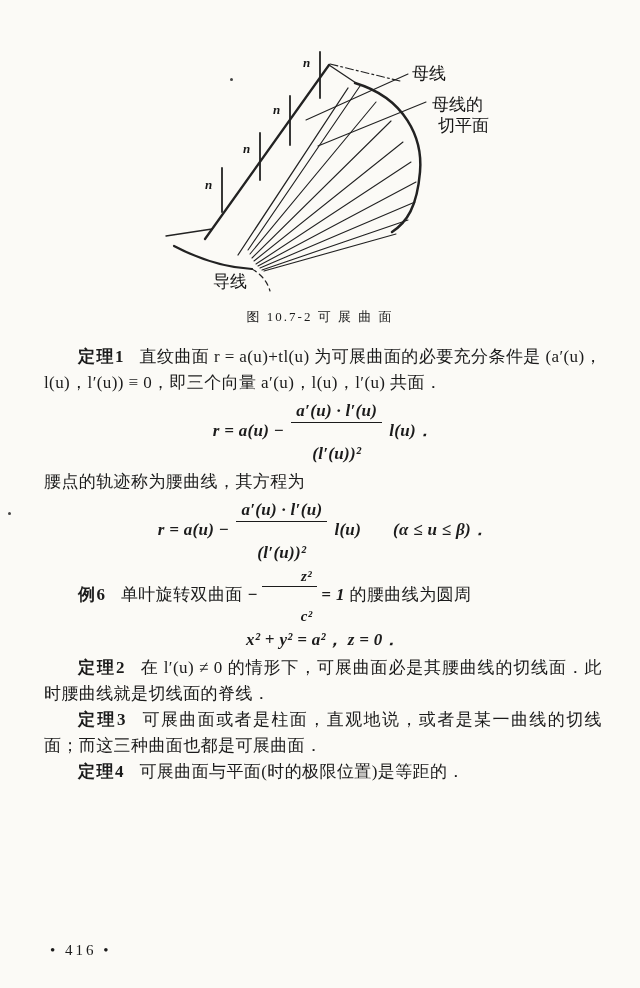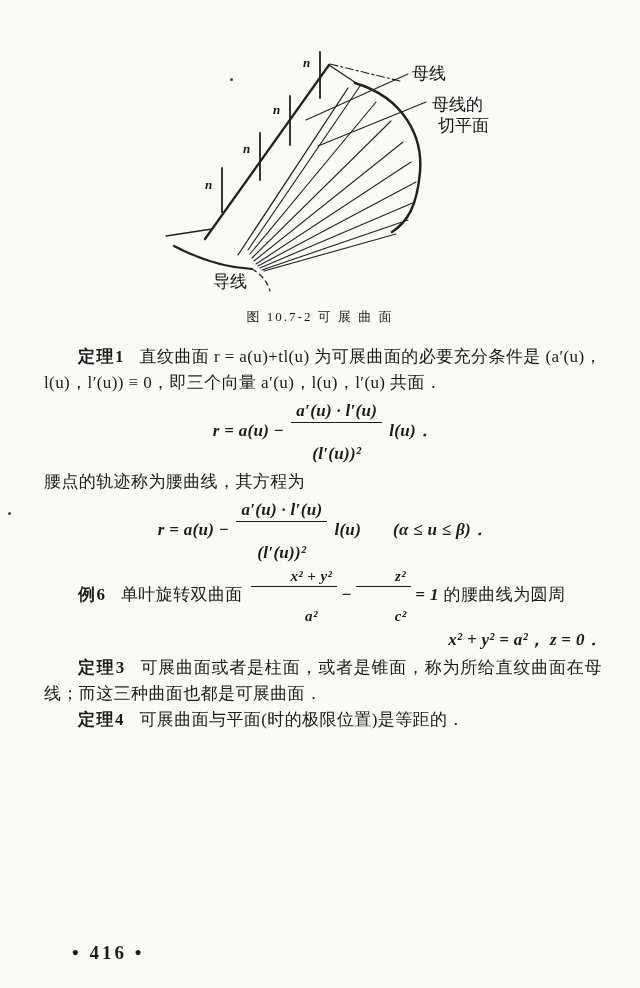--- a/index.html
+++ b/index.html
@@ -28,25 +28,25 @@
   .formula{
     text-align:center;margin:5px 0;line-height:normal;
     font-style:italic;font-weight:bold;font-size:17px;letter-spacing:0.3px;
   }
   .frac{display:inline-flex;flex-direction:column;vertical-align:middle;text-align:center;margin:0 7px;line-height:20px;gap:20px;}
   .fnum{display:block;border-bottom:1.6px solid #1b1b1b;padding:0 5px 1px 5px;}
   .fden{display:block;padding-top:1px;text-align:center;}
   .cond{margin-left:32px;}
   .inline-math{font-style:italic;font-weight:bold;white-space:nowrap;}
   .inline-math .frac{font-size:15px;line-height:17px;margin:0 4px;vertical-align:middle;}
-  .formula-small{margin:3px 0 4px 0;text-align:right;}
+  .formula-small{margin:3px 0 4px 0;}
   
   .pageno{
-    position:absolute;left:72px;top:942px;
-    font-weight:bold;font-size:19px;letter-spacing:3px;
+    position:absolute;left:50px;top:942px;
+    font-weight:normal;font-size:15px;letter-spacing:3px;
   }
   .speck{position:absolute;width:3px;height:3px;background:#444;border-radius:50%;}
 </style>
 </head>
 <body>
 
 <div class="page">
 
   <div class="speck" style="left:230px;top:78px;"></div>
   <div class="speck" style="left:8px;top:512px;"></div>
@@ -108,33 +108,31 @@
     <p class="para">腰点的轨迹称为腰曲线，其方程为</p>
 
     <div class="formula">
       <span>r = a(u) −</span><span class="frac">
           <span class="fnum">a′(u) · l′(u)</span>
           <span class="fden">(l′(u))²</span>
         </span><span>l(u)</span><span class="cond">(α ≤ u ≤ β)．</span>
     </div>
 
     <p class="para indent"><span class="plabel">例6</span><span>单叶旋转双曲面</span>
-      <span class="inline-math"><span class="frac">
-            <span class="fnum">x² + y²</span>
-            <span class="fden">a²</span>
-          </span><span>−</span><span class="frac">
+      <span class="inline-math"><span>−</span><span class="frac">
             <span class="fnum">z²</span>
             <span class="fden">c²</span>
           </span><span>= 1</span></span>
       <span>的腰曲线为圆周</span></p>
 
     <div class="formula formula-small">x² + y² = a²， z = 0．</div>
 
+    <p class="para indent"><span class="plabel">定理2</span><span>在 l′(u) ≠ 0 的情形下，可展曲面必是其腰曲线的切线面．此时腰曲线就是切线面的脊线．</span></p>
 
-    <p class="para indent"><span class="plabel">定理3</span><span>可展曲面或者是柱面，或者是锥面，称为所给直纹曲面在母线；而这三种曲面也都是可展曲面．</span></p>
+    <p class="para indent"><span class="plabel">定理3</span><span>可展曲面或者是柱面，直观地说，或者是某一曲线的切线面；而这三种曲面也都是可展曲面．</span></p>
 
     <p class="para indent"><span class="plabel">定理4</span><span>可展曲面与平面(时的极限位置)是等距的．</span></p>
 
 
 
   </div>
 
   <div class="pageno">• 416 •</div>
 </div>
 

